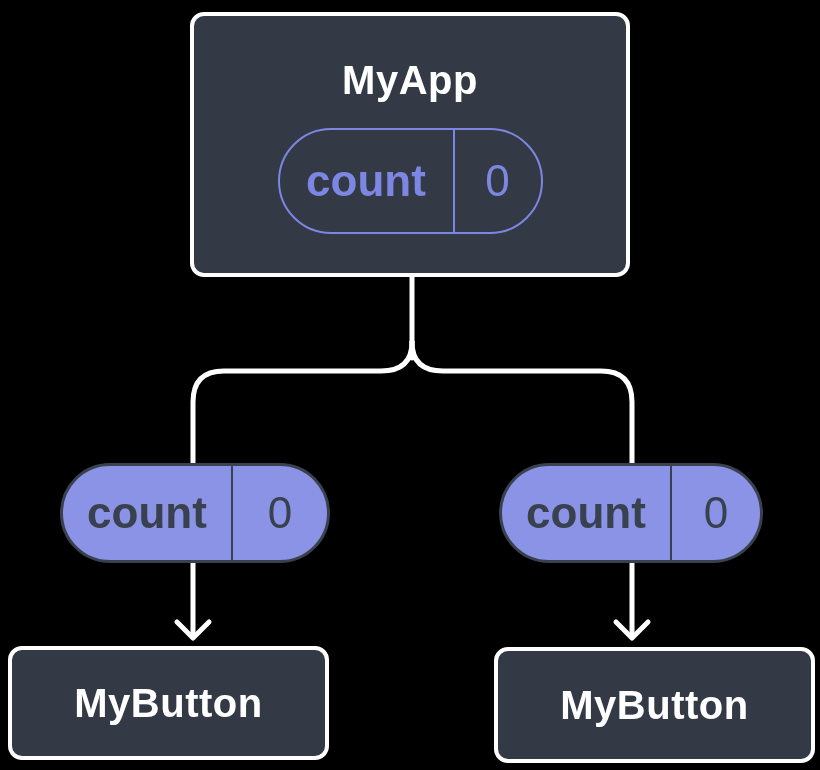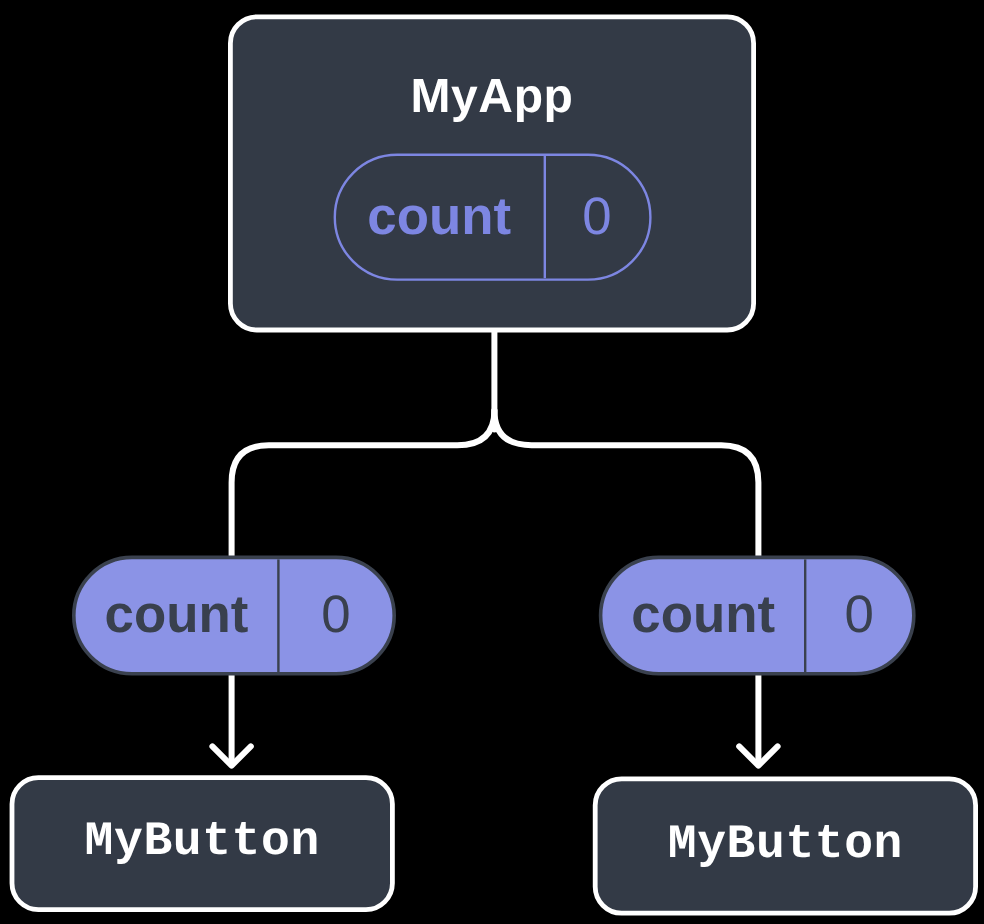--- a/index.html
+++ b/index.html
@@ -27,35 +27,34 @@
     stroke: #ffffff;
     stroke-width: 5;
     stroke-linecap: round;
     stroke-linejoin: round;
   }
 
   .node {
     position: absolute;
     background: #333a46;
     border: 4px solid #ffffff;
-    border-radius: 24px;
+    border-radius: 14px;
     z-index: 1;
     display: flex;
     flex-direction: column;
     align-items: center;
     justify-content: center;
   }
   .node-root {
     left: 190px; top: 12px;
     width: 440px; height: 265px;
     gap: 24px;
   }
   .node-child {
     z-index: 1;
-    font-family: Liberation Mono, monospace;
   }
   .node-child-left  { left: 8px;   top: 646px; width: 321px; height: 114px; }
   .node-child-right { left: 494px; top: 647px; width: 321px; height: 116px; }
 
   .node-label {
     color: #ffffff;
     font-size: 40px;
     font-weight: 700;
     line-height: 48px;
     letter-spacing: 0.5px;

